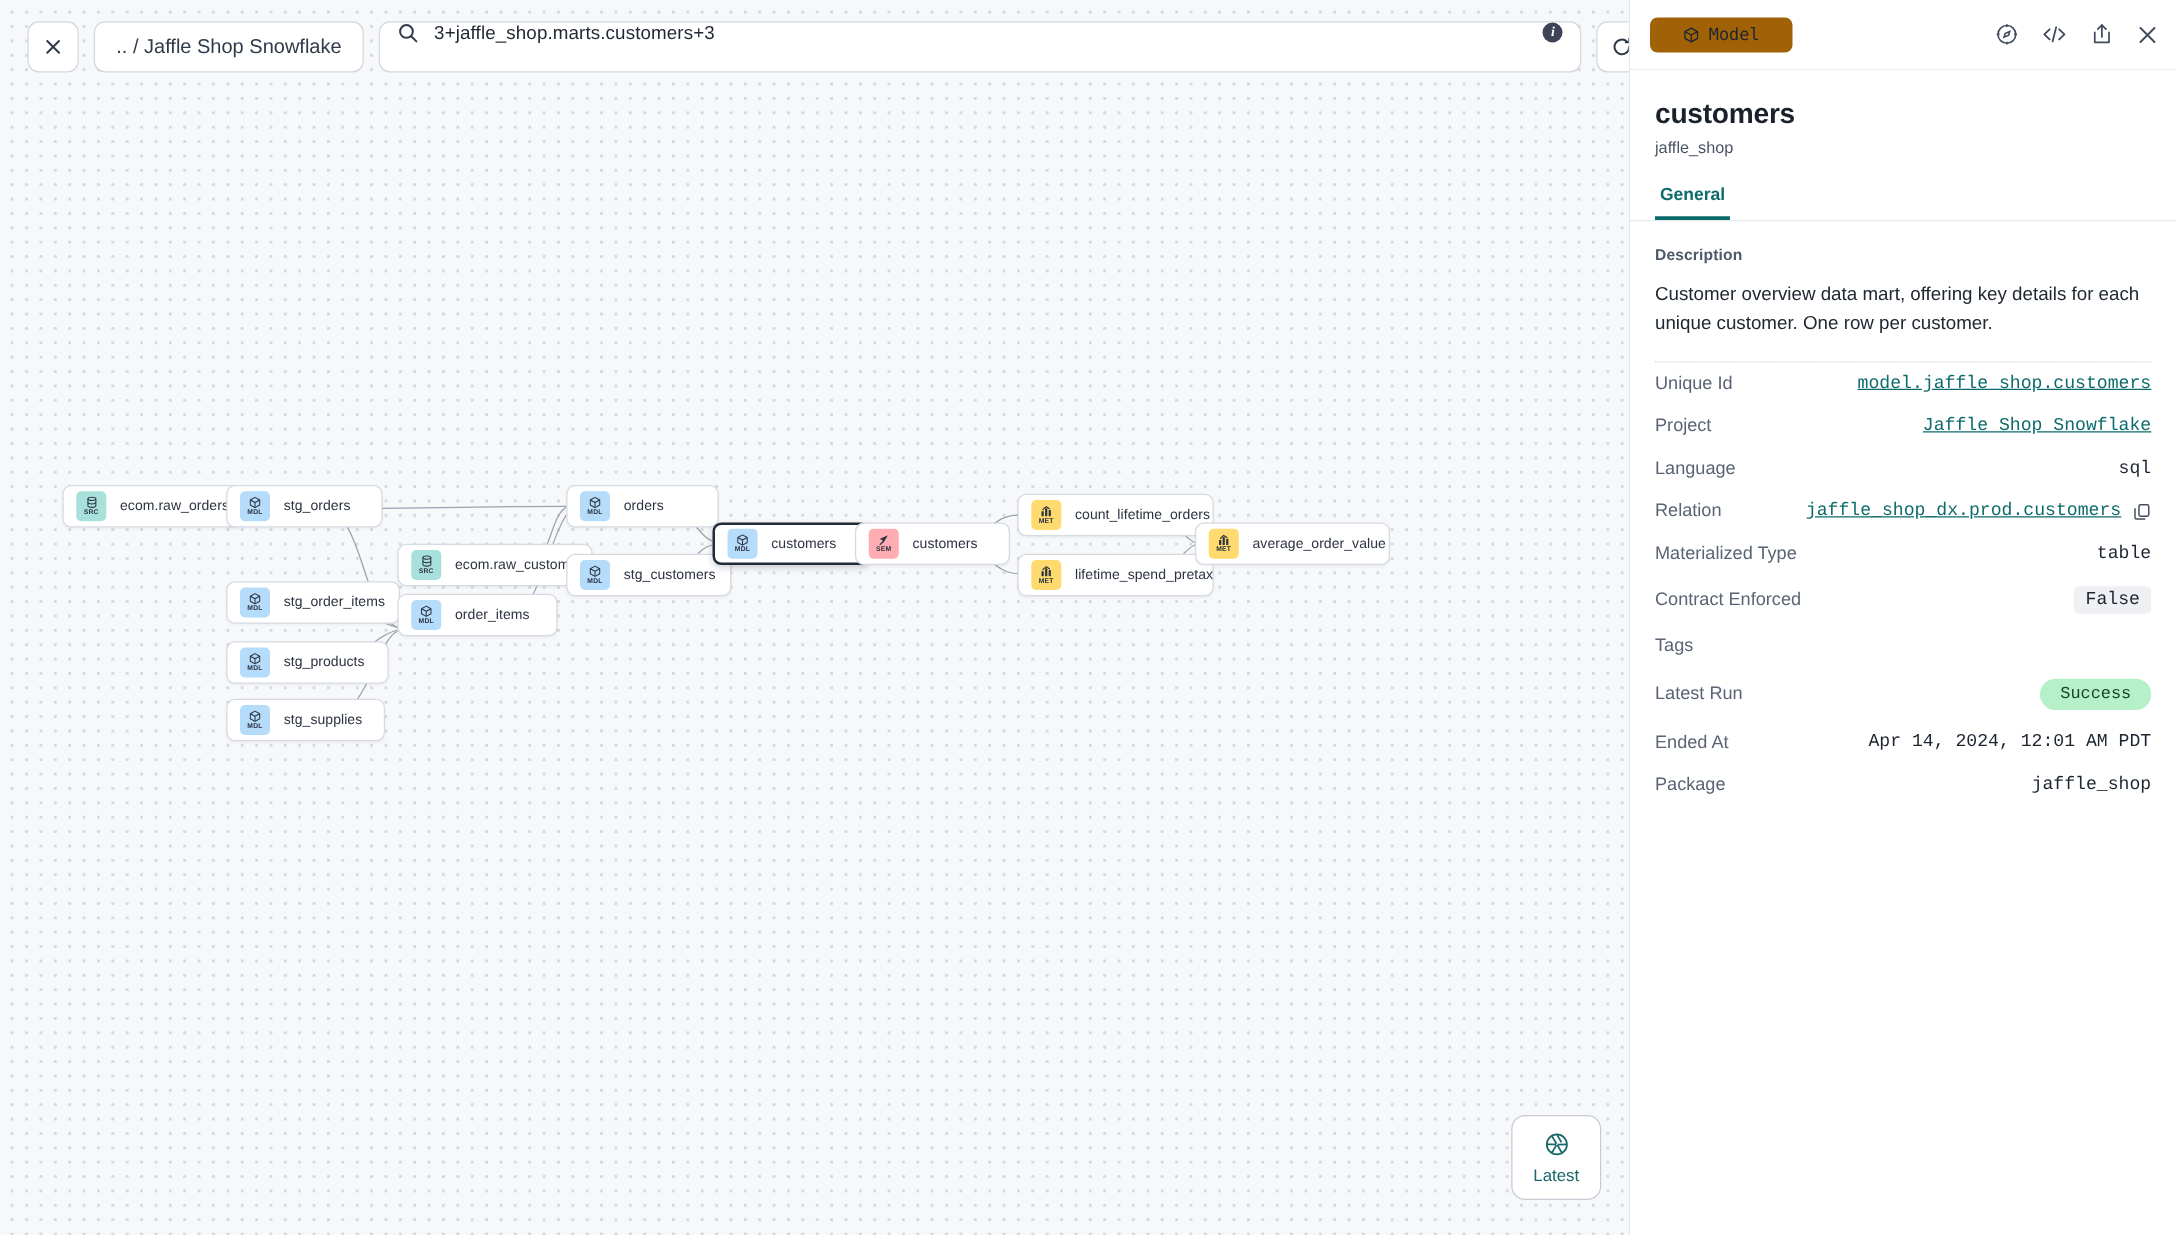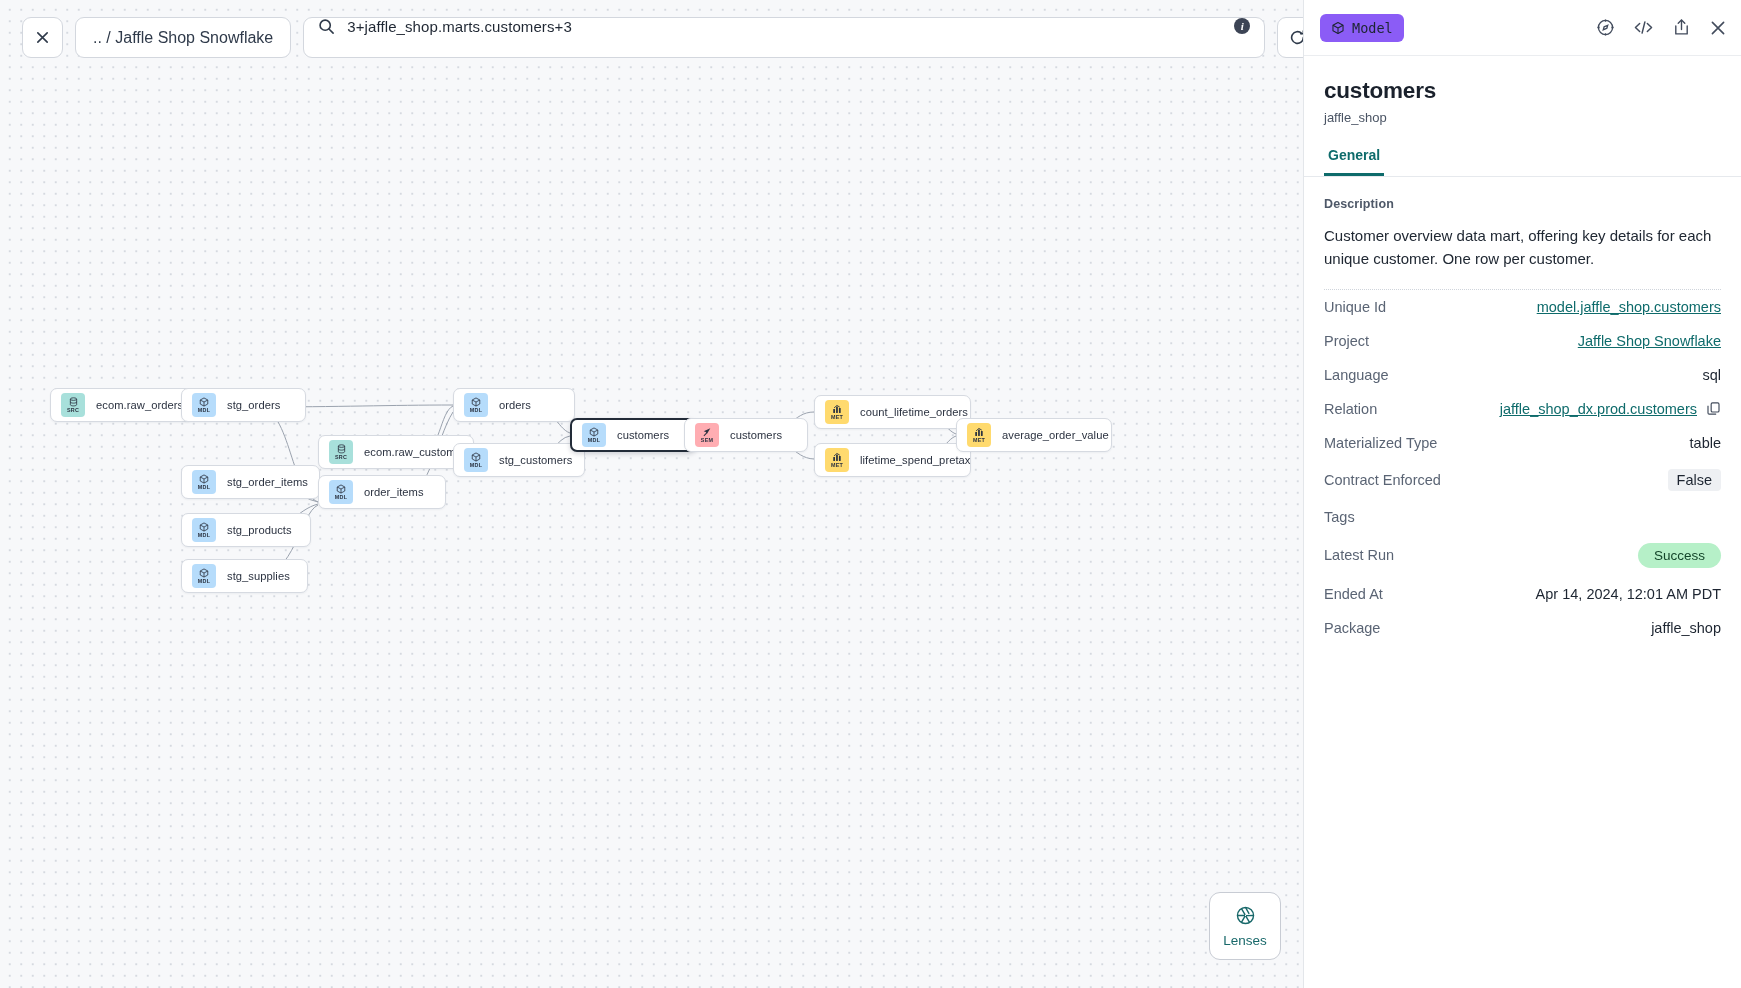--- a/index.html
+++ b/index.html
@@ -131,23 +131,23 @@
     position: relative;
   }
   #panel-top {
     height: 56px; flex: none;
     display: flex; align-items: center;
     padding: 0 14px 0 16px;
     border-bottom: 1px solid #ebedf0;
   }
   #type-chip {
     display: flex; align-items: center; gap: 7px;
-    background: #8b5cf6;
+    background: #a16207;
     border-radius: 6px;
-    padding: 6px 11px;
+    padding: 6px 26px;
     font-size: 13.5px; color: #1d2531;
     font-family: "DejaVu Sans Mono", monospace;
     cursor: pointer;
   }
   #panel-actions { margin-left: auto; display: flex; align-items: center; gap: 18px; color: #424b5c; }
   #panel-actions > span { display: flex; align-items: center; cursor: pointer; }
 
   #panel-title-wrap { padding: 22px 20px 0 20px; }
   #panel-title { font-size: 22.5px; font-weight: 700; color: #1a212c; letter-spacing: -.2px; }
   #panel-subtitle { font-size: 13px; color: #4a5464; margin-top: 6px; }
@@ -171,21 +171,21 @@
   #desc-rule { border-bottom: 1px dotted #cfd4db; margin: 18px 0 0 0; }
 
   .prop-row {
     display: flex; align-items: center; justify-content: space-between;
     min-height: 33px; padding: 9px 0 9px 0;
     gap: 14px;
   }
   .prop-key { font-size: 14.5px; color: #5a6474; white-space: nowrap; }
   .prop-val { font-size: 14.5px; color: #1d2531; text-align: right; }
   .prop-val.link { color: #0e6b6b; text-decoration: underline; cursor: pointer; }
-  .prop-val-wrap { display: flex; align-items: flex-start; gap: 9px; }
+  .prop-val-wrap { display: flex; align-items: flex-end; gap: 9px; font-family: Liberation Mono, monospace; }
   .chip-grey {
     background: #eef0f3; color: #1d2531;
     border-radius: 4px; padding: 3px 9px; font-size: 14.5px;
   }
   .chip-green {
     background: #b6f0c8; color: #14452a;
     border-radius: 999px; padding: 5px 16px; font-size: 13.5px;
   }
   .copy-icon { cursor: pointer; color: #414b5b; display: flex; }
 </style>
@@ -422,21 +422,21 @@
           <path d="M15.2 2.2 L15.2 5.1 L12.3 5.1"></path>
         </svg>
       </div>
     </div>
 
     <div id="lenses-btn">
       <svg width="21" height="21" viewBox="0 0 24 24" fill="none" stroke="#18686a" stroke-width="1.6">
         <circle cx="12" cy="12" r="9.2"></circle>
         <path d="M12 2.8 L16.2 10.2 M21.2 12 L12.6 12.2 M16.6 19.8 L12.4 12.6 M7.4 19.8 L11.6 12.4 M2.8 12 L11.4 11.8 M7.4 4.2 L11.6 11.4"></path>
       </svg>
-      <span class="lbl">Lenses</span>
+      <span class="lbl">Latest</span>
     </div>
   </div>
 
   <div id="detail-pane">
 
     <div id="panel-top">
       <div id="type-chip">
         <svg width="14" height="14" viewBox="0 0 20 20" fill="none" stroke="#1d2531" stroke-width="1.5" stroke-linejoin="round">
           <path d="M10 2.2 L17.2 6.1 L17.2 13.9 L10 17.8 L2.8 13.9 L2.8 6.1 Z"></path>
           <path d="M2.8 6.1 L10 10 L17.2 6.1 M10 10 L10 17.8"></path>

